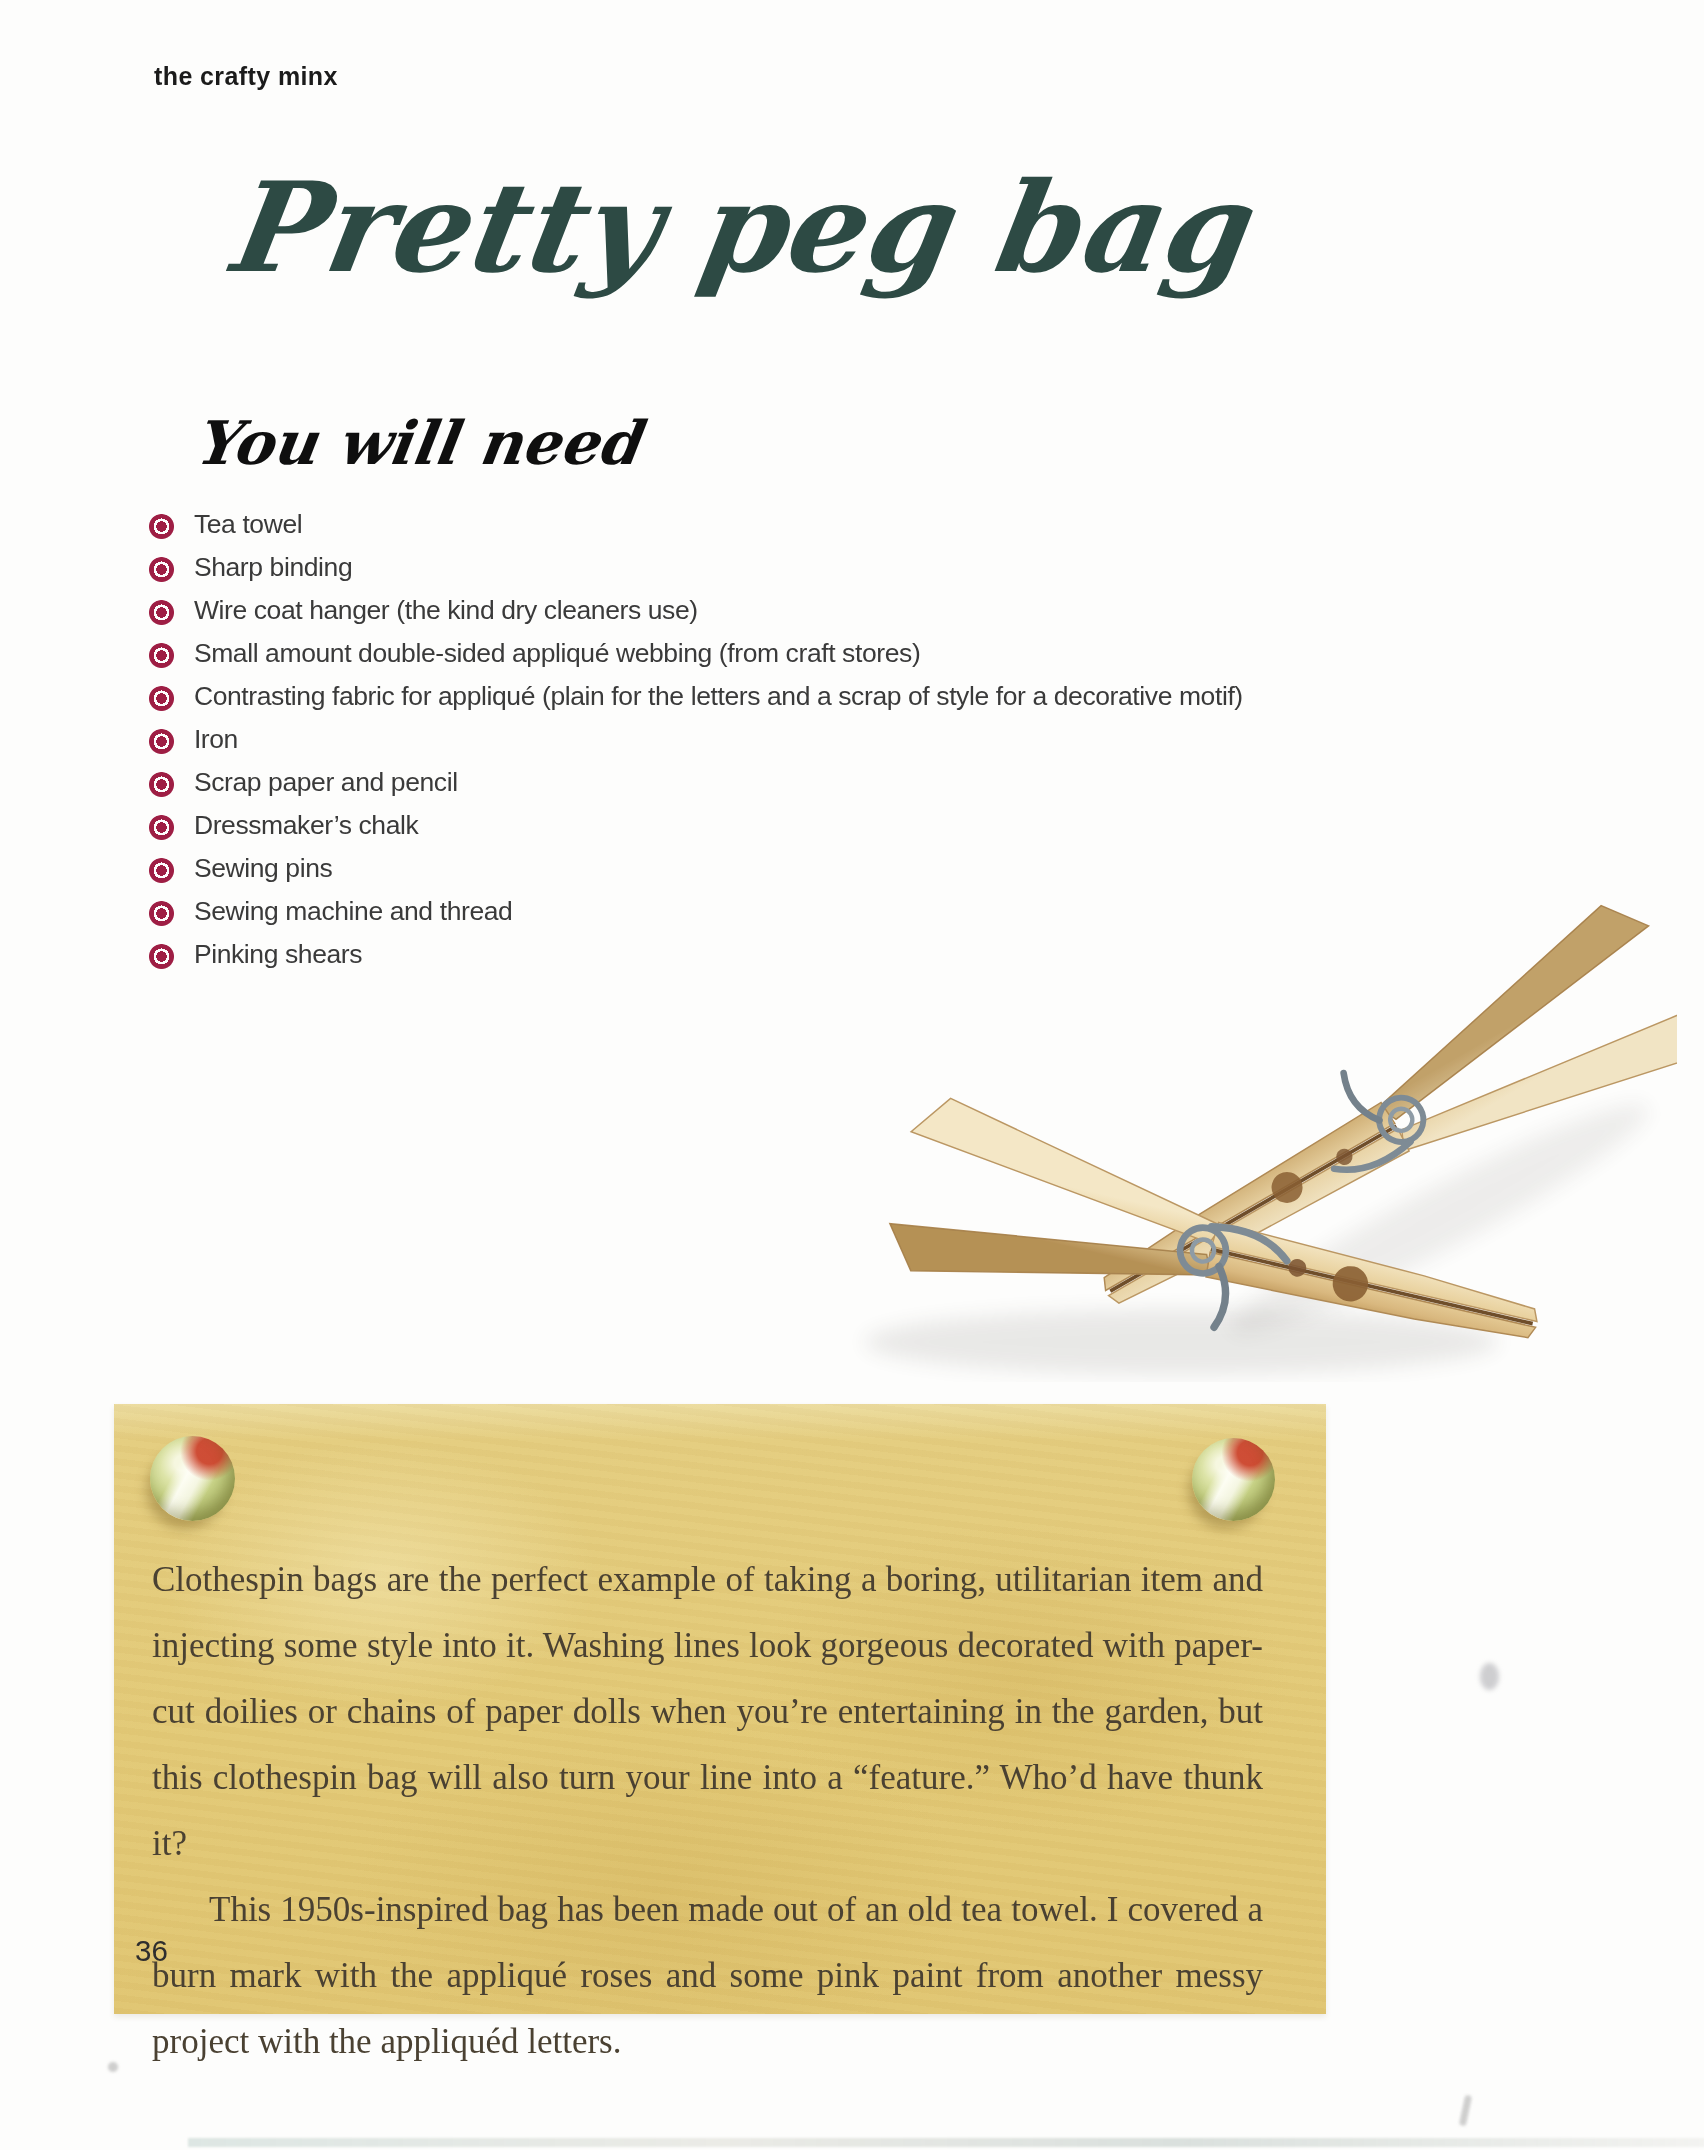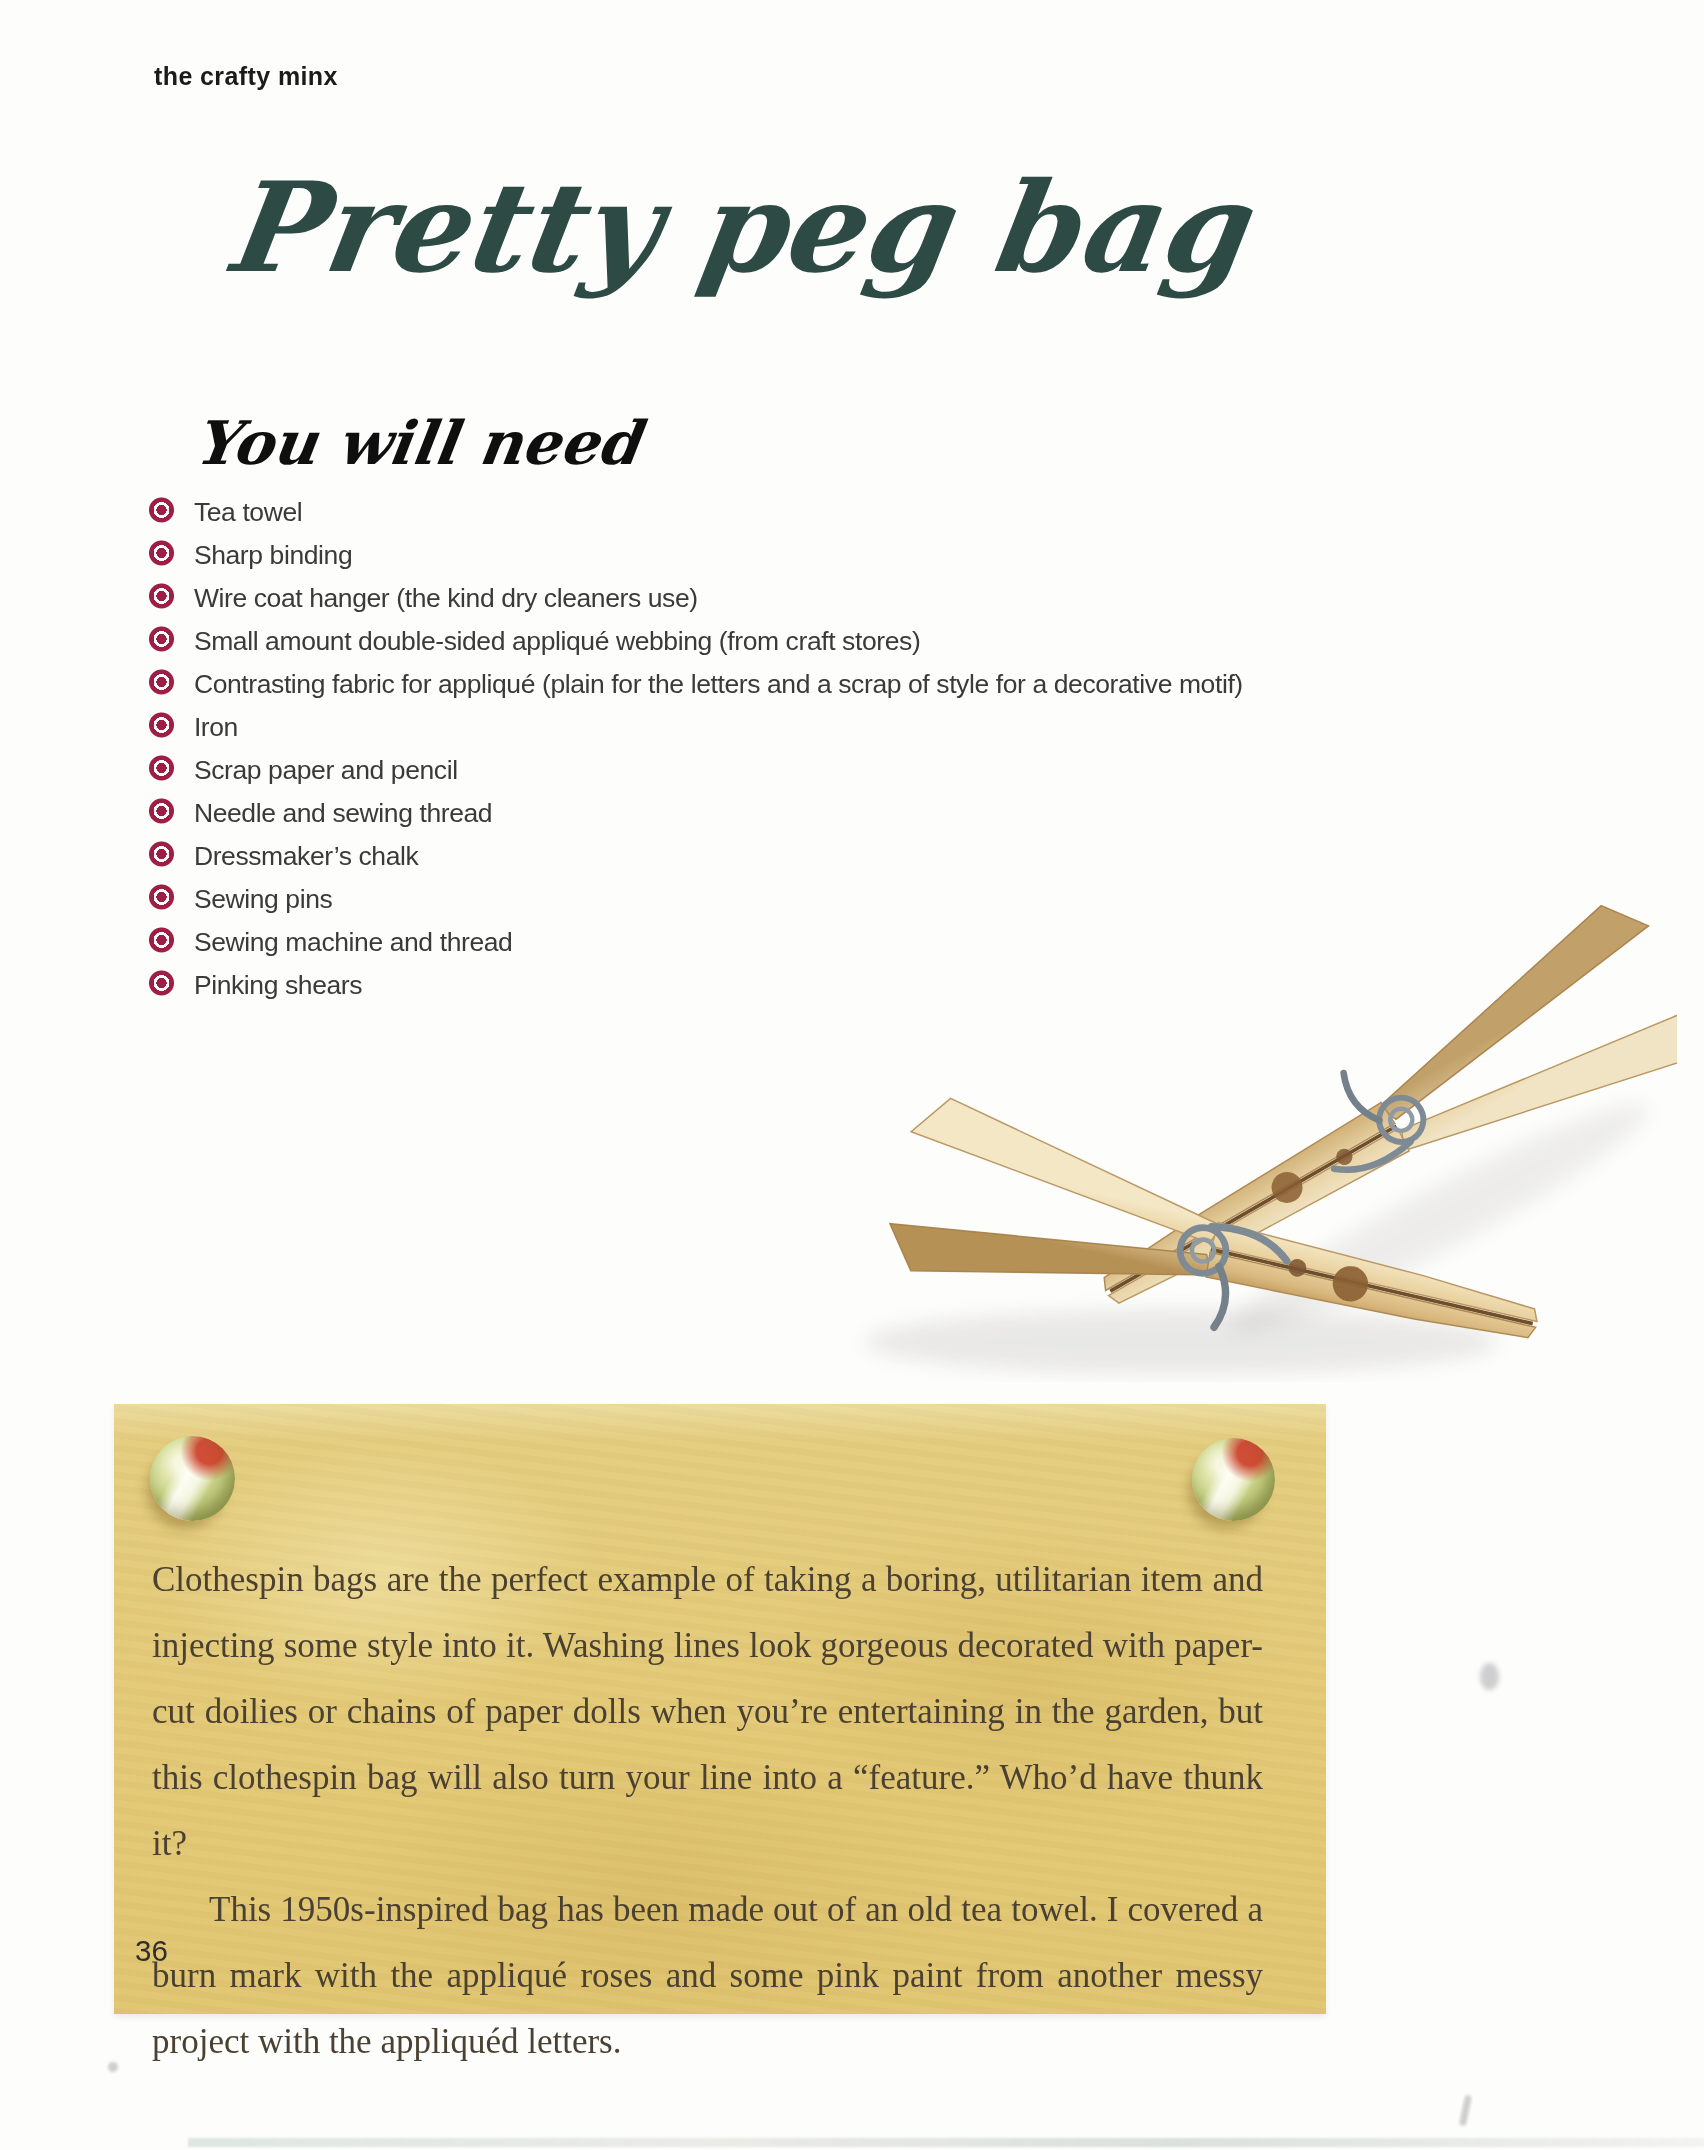--- a/index.html
+++ b/index.html
@@ -24,21 +24,21 @@
   }
 
   .needs-heading{
     position:absolute;left:193px;top:407px;
     font-family:"DejaVu Serif",serif;font-style:italic;font-weight:bold;
     font-size:60px;line-height:1.2;color:#0f0f0f;
     transform:skewX(-11deg);transform-origin:left bottom;white-space:nowrap;
   }
 
   ul.materials{position:absolute;left:144px;top:497px;margin:0;padding:0;list-style:none;}
-  ul.materials li{display:flex;align-items:flex-start;height:43px;}
+  ul.materials li{display:flex;align-items:flex-end;height:43px;}
   .bullet{
     flex:0 0 auto;width:26.5px;height:26.5px;margin:0 19px 0 4.4px;border-radius:50%;
     background:radial-gradient(circle at 50% 48%,
       #9e1e44 0 5.2px, #fdfdfd 5.2px 8px, #9e1e44 8px 12px, rgba(158,30,68,0) 13px);
   }
   .materials .label{
     font-family:"Liberation Sans",sans-serif;font-size:26.5px;color:#3a3a3a;
     letter-spacing:-0.4px;white-space:nowrap;
   }
 
@@ -122,24 +122,20 @@
       <span class="bullet"></span>
       <span class="label">Contrasting fabric for appliqué (plain for the letters and a scrap of style for a decorative motif)</span>
       </li>
     <li>
       <span class="bullet"></span>
       <span class="label">Iron</span>
       </li>
     <li>
       <span class="bullet"></span>
       <span class="label">Scrap paper and pencil</span>
-      </li>
-    <li>
-      <span class="bullet"></span>
-      <span class="label">Needle and sewing thread</span>
       </li>
     <li>
       <span class="bullet"></span>
       <span class="label">Dressmaker’s chalk</span>
       </li>
     <li>
       <span class="bullet"></span>
       <span class="label">Sewing pins</span>
       </li>
     <li>

